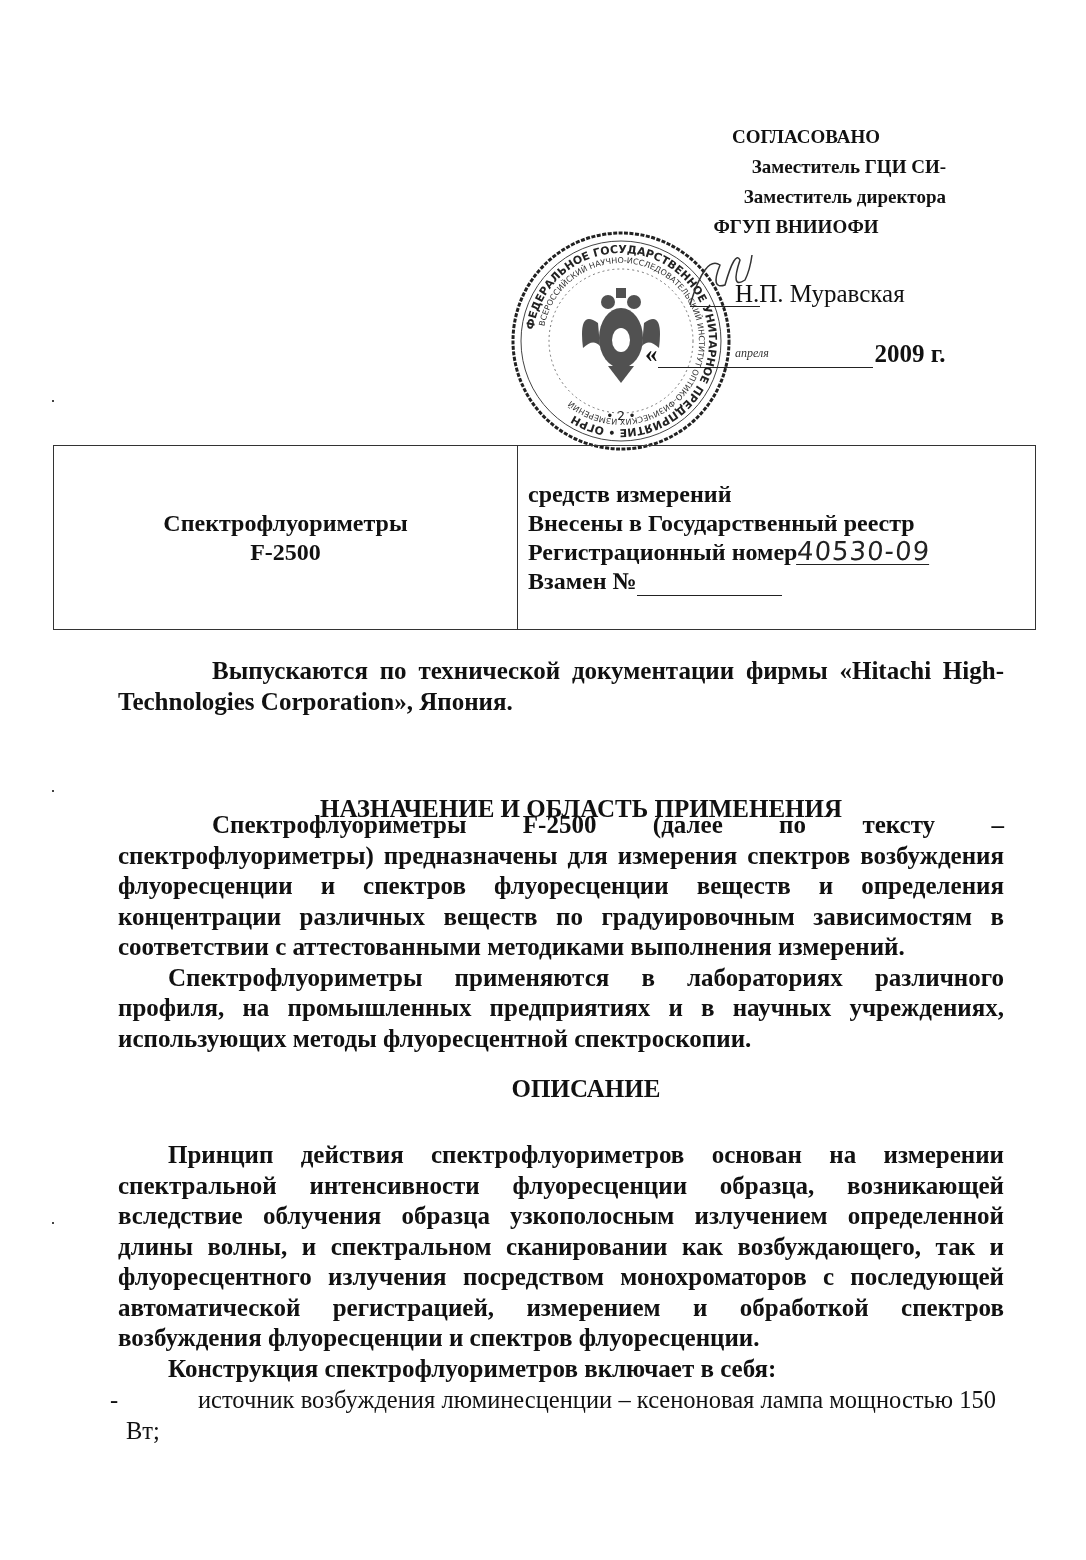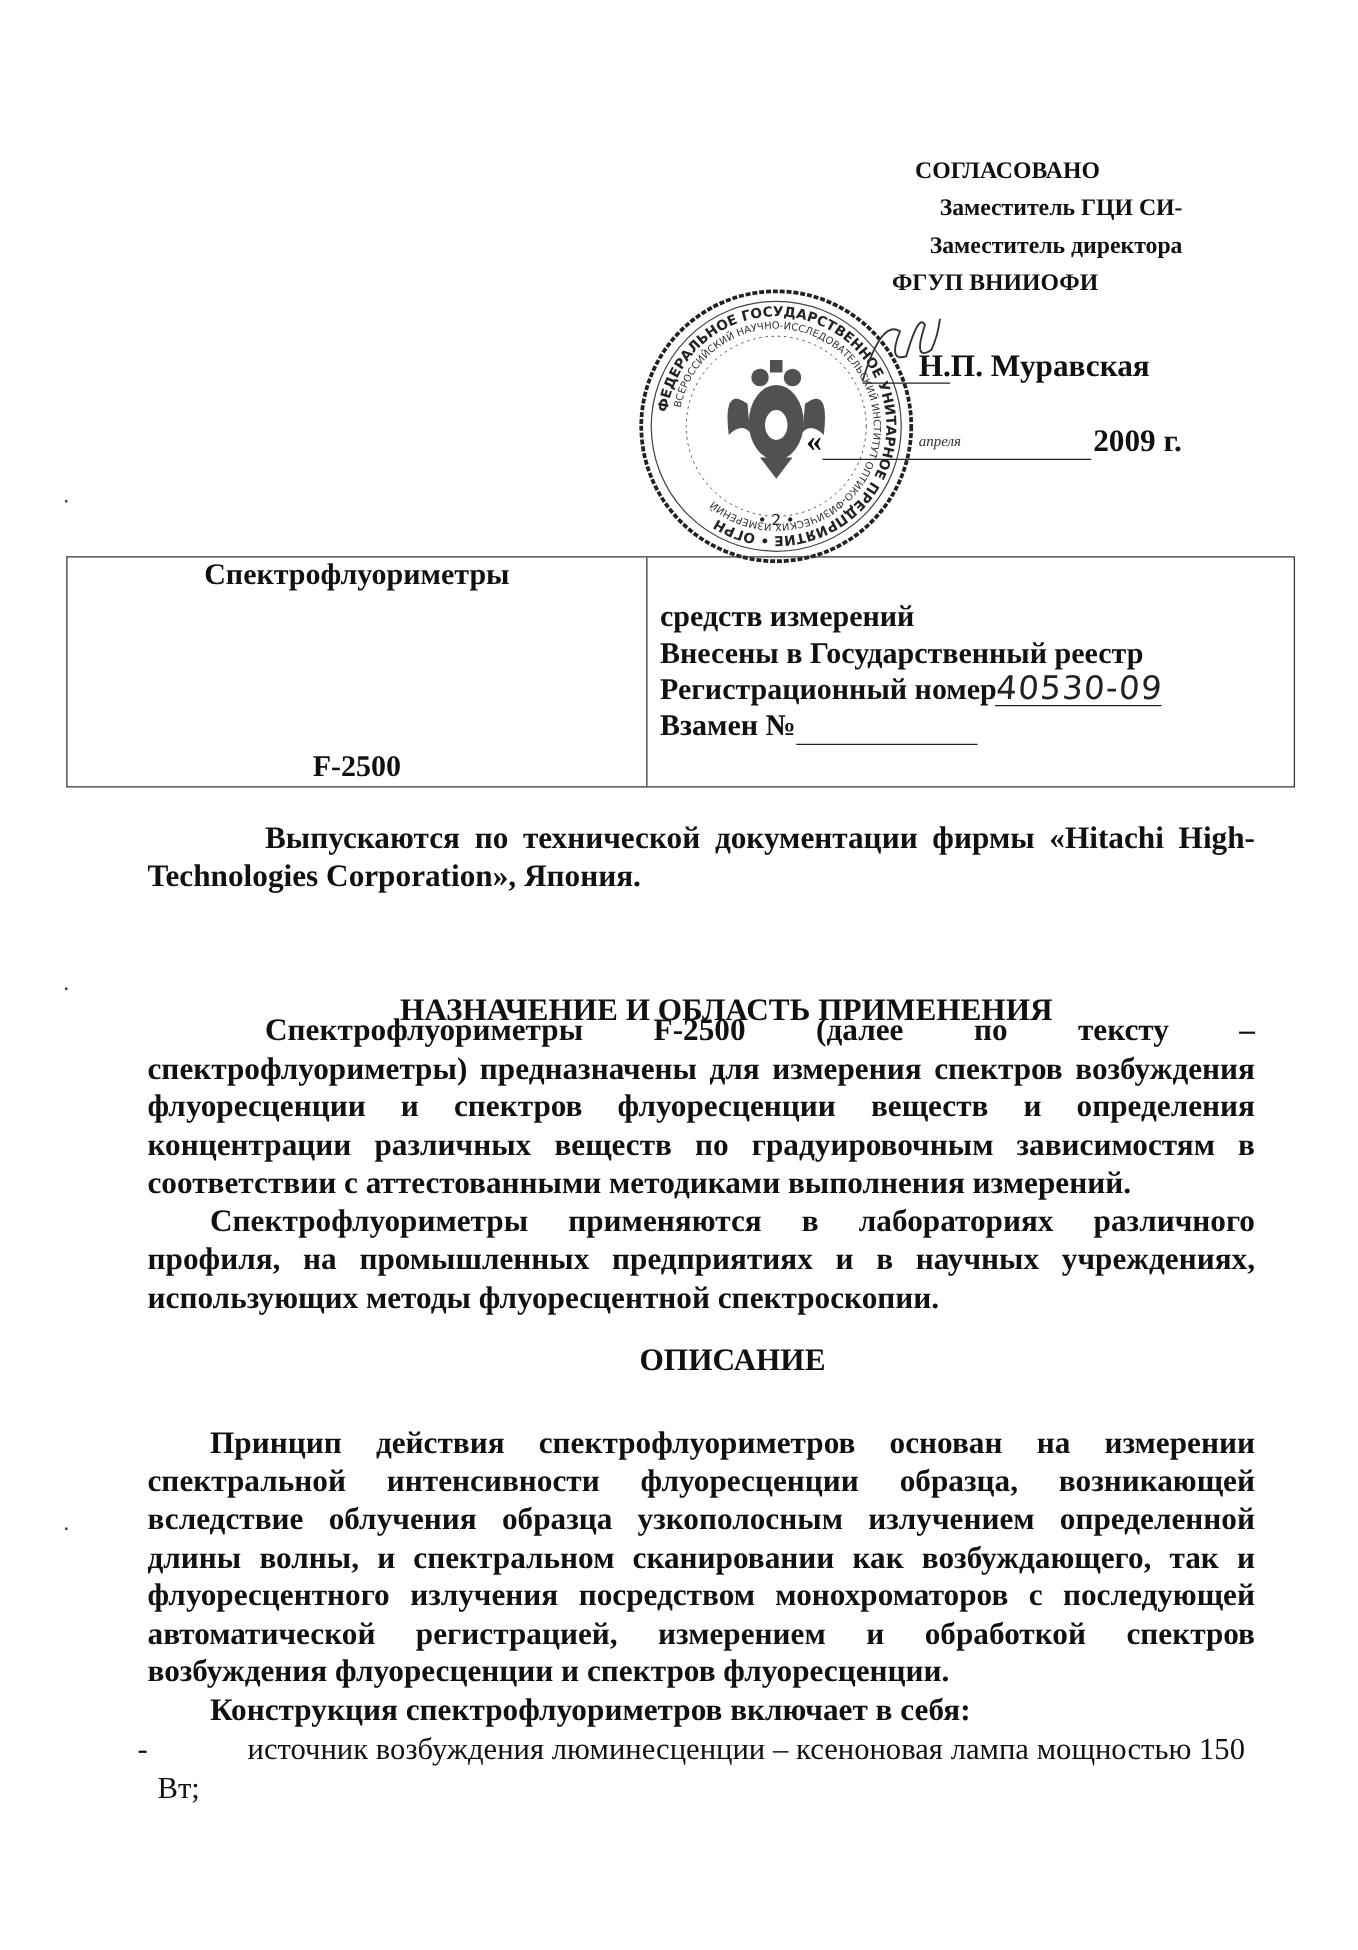--- a/index.html
+++ b/index.html
@@ -9,38 +9,38 @@
       color: #111111;
     }
     .approval {
       position: absolute; right: 140px; top: 122px; width: 340px;
       text-align: right; font-weight: bold; font-size: 19px; line-height: 30px;
     }
     .approval .line { display: block; }
     .approval .ap-title { text-align: center; padding-left: 60px; }
     .approval .ap-org { text-align: center; padding-left: 40px; }
     .signer {
-      position: absolute; left: 735px; top: 280px; font-weight: bold; font-size: 25px;
+      position: absolute; left: 735px; top: 280px; font-weight: normal; font-size: 25px;
     }
     .sign-line { position: absolute; left: 690px; top: 306px; width: 70px; border-bottom: 1.5px solid #222; }
     .date-line {
       position: absolute; left: 645px; top: 340px; font-weight: bold; font-size: 25px;
     }
     .date-line .blank { display: inline-block; width: 215px; border-bottom: 1.5px solid #222; height: 20px; vertical-align: bottom; margin-right: 2px; }
     .date-line .hand { font-family: Liberation Serif, serif; font-style: italic; font-weight: normal; font-size: 12px; position: absolute; left: 90px; top: 6px; color: #333; }
     .stamp { position: absolute; left: 508px; top: 228px; width: 226px; height: 226px; }
     .signature { position: absolute; left: 680px; top: 245px; width: 80px; height: 70px; }
 
     .reg-table {
       position: absolute; left: 53px; top: 445px; width: 983px; height: 185px;
       border: 1.5px solid #333; box-sizing: border-box; display: flex;
     }
     .reg-left {
       width: 463px; border-right: 1.5px solid #333; display: flex; flex-direction: column;
-      align-items: center; justify-content: space-between; font-weight: bold; font-size: 24px; line-height: 29px;
+      align-items: center; justify-content: center; font-weight: bold; font-size: 24px; line-height: 29px;
     }
     .reg-right {
       flex: 1; padding-left: 10px; padding-top: 34px; font-weight: bold; font-size: 24px; line-height: 29px;
     }
     .reg-right .line { display: block; white-space: nowrap; }
     .hand-num {
       font-family: "DejaVu Sans", sans-serif; font-weight: normal; font-size: 26px;
       letter-spacing: 1px; border-bottom: 1.5px solid #222; display: inline-block; line-height: 26px;
       transform: skewX(-4deg); color: #222;
     }

